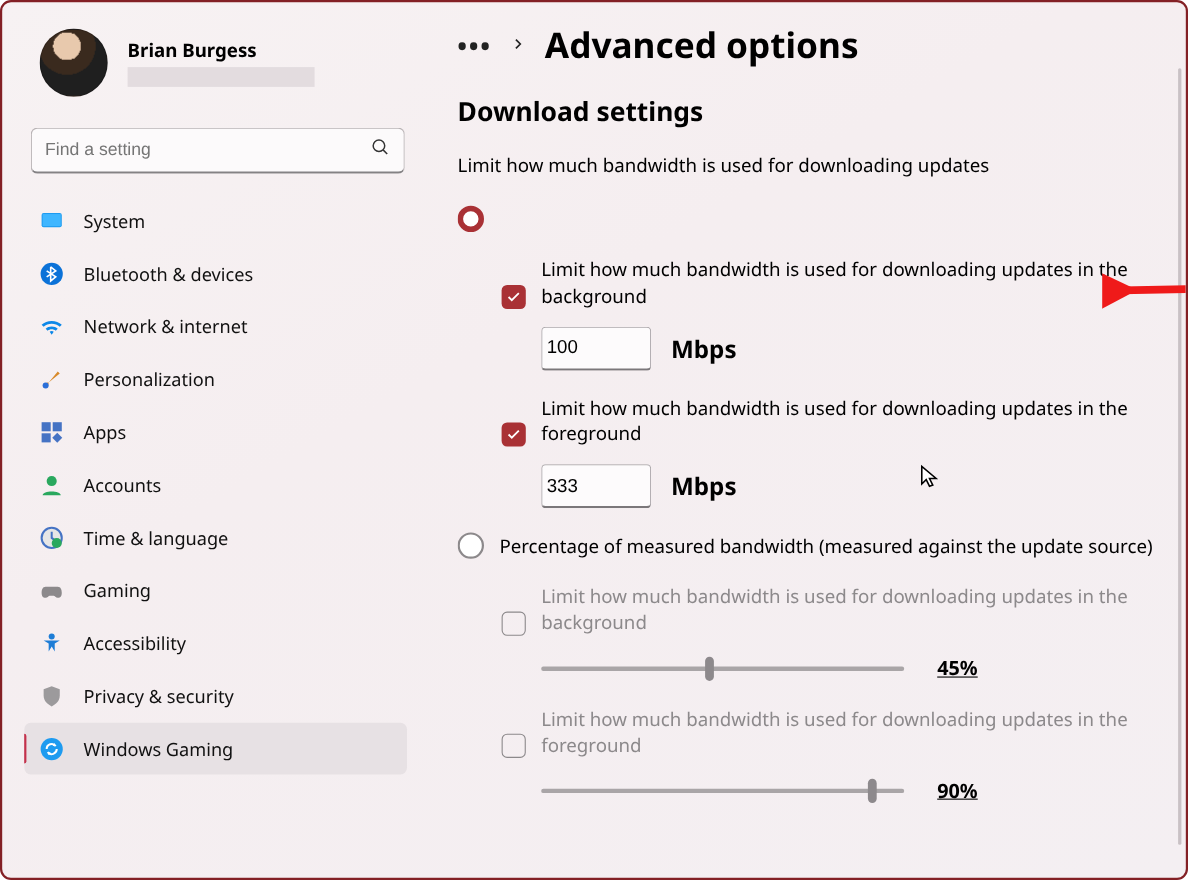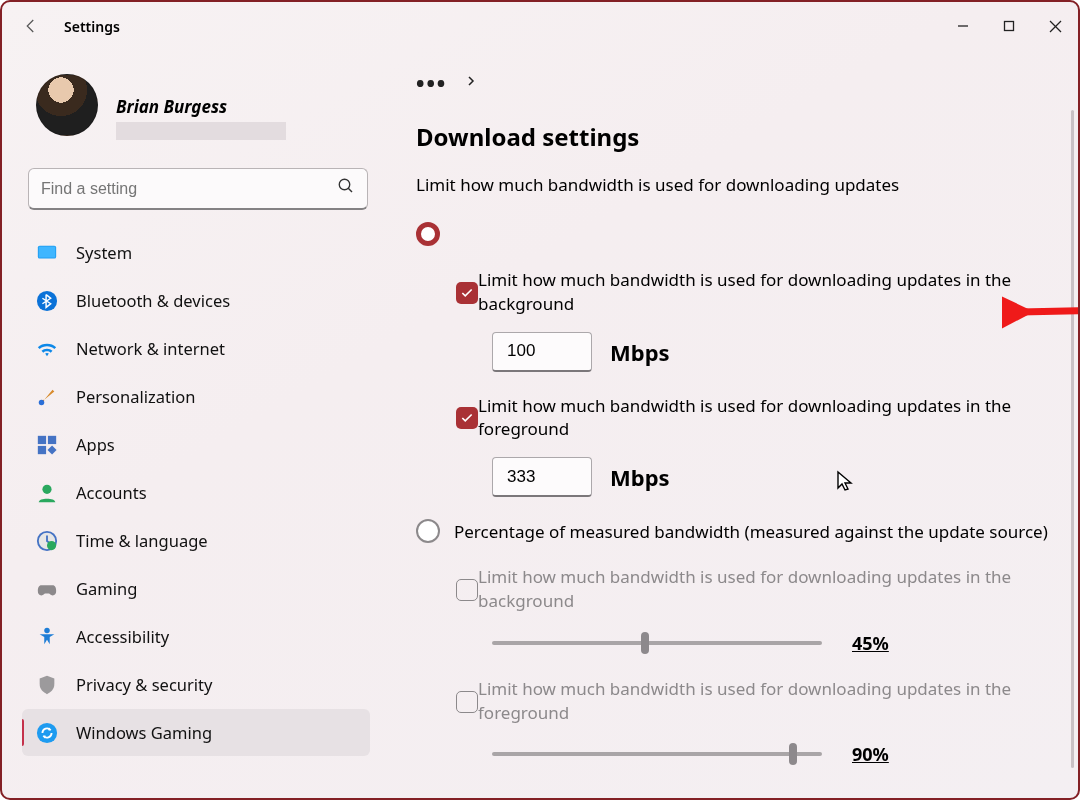--- a/index.html
+++ b/index.html
@@ -23,21 +23,21 @@
   .title-controls { display: flex; }
   .title-controls .ctl { width: 46px; height: 32px; display: flex; align-items: center; justify-content: center; cursor: pointer; }
   .title-controls svg { stroke: #222; }
 
   .body { flex: 1; display: flex; overflow: hidden; }
 
   
   .sidebar { width: 382px; min-width: 382px; padding: 24px 0 0 20px; display: flex; flex-direction: column; position: relative; }
   .profile { display: flex; align-items: flex-start; gap: 18px; padding-left: 14px; }
   .avatar { width: 62px; height: 62px; border-radius: 50%; background: radial-gradient(circle at 40% 25%, #e8c9ad 0 22%, #3a2a1e 22% 45%, #1f1f1f 45% 100%); border: 1px solid rgba(0,0,0,.15); }
-  .profile-name { font-size: 17px; font-weight: 700; margin-top: 21px; font-style: italic; }
+  .profile-name { font-size: 17px; font-weight: 700; margin-top: 8px; }
   .profile-email { width: 170px; height: 18px; background: #e3dcdf; margin-top: 4px; }
 
   .searchbox {
     margin: 28px 16px 18px 6px;
     height: 42px; background: #fcfafb; border: 1px solid #b9b4b6;
     border-radius: 6px; display: flex; align-items: center; padding: 0 12px;
     border-bottom: 2px solid #848284;
   }
   .searchbox input {
     flex: 1; border: none; background: transparent; font-size: 16px; outline: none; color: #701a75;
@@ -71,77 +71,49 @@
   .section-sub { font-size: 17px; margin-bottom: 26px; }
 
   .radio-row { display: flex; align-items: center; gap: 14px; margin-bottom: 22px; font-size: 17px; position:relative;}
   .radio {
     width: 24px; height: 24px; border-radius: 50%;
     border: 5px solid #a93135; background: #fff;
   }
   .radio.off { border: 2px solid #8c898b; }
 
   .cb-block { padding-left: 40px; margin-bottom: 22px; }
-  .cb-row { display: flex; align-items: center; }
+  .cb-row { display: flex; align-items: flex-end; gap: 14px; }
   .cb {
     width: 22px; height: 22px; border-radius: 5px; background: #a93135;
     display: flex; align-items: center; justify-content: center; flex: none; margin-top: 2px;
   }
   .cb svg{stroke:#fff; stroke-width:2.8; fill:none;}
   .cb.off { background: transparent; border: 1.5px solid #8c898b; }
   .cb-label { font-size: 17px; line-height: 1.4; }
   .cb-label.disabled { color: #8c898b; }
 
   .numbox-row { display: flex; align-items: center; gap: 18px; margin: 16px 0 10px 36px; }
-  .numbox { width: 100px; height: 40px; border: 1px solid #aca8ab; border-bottom:2px solid #7b777a; border-radius:4px; background:#fdfbfc; padding-left: 14px; font-size: 17px; }
+  .numbox { width: 100px; height: 40px; border: 1px solid #aca8ab; border-bottom:2px solid #7b777a; border-radius:4px; background:#fdfbfc; padding-left: 4px; font-size: 17px; }
   .unit { font-size: 22px; font-weight: 700; }
 
   .slider-row { display:flex; align-items:center; gap:30px; margin:18px 0 12px 36px; }
   .slider { position:relative; width:330px; height:4px; background:#a9a5a7; border-radius:2px; }
   .slider .thumb { position:absolute; top:-9px; width:8px; height:22px; background:#8d898c; border-radius:4px; }
   .pct { font-size:18px; font-weight:700;text-decoration:underline; }
 
   
   .anno-arrow{position:absolute; left:618px; top:234px; pointer-events:none;}
 
   .cursor-anno{position:absolute; left:452px; top:420px; pointer-events:none;}
 </style>
 </head>
 <body>
 
 <div class="window">
 
-  <div class="titlebar">
-    <div class="title-left">
-      <span class="back-btn">
-        <svg width="18" height="18" viewBox="0 0 24 24" fill="none" stroke="currentColor" stroke-width="1.6">
-            <path d="M15 4 L7 12 L15 20"></path>
-          </svg>
-      </span>
-      <span class="app-title">Settings</span>
-    </div>
-    <div class="title-controls">
-      <div class="ctl">
-          <svg width="12" height="12">
-            <line x1="1" y1="6" x2="11" y2="6" stroke-width="1.3"></line>
-          </svg>
-        </div>
-      <div class="ctl">
-          <svg width="12" height="12">
-            <rect x="1.5" y="1.5" width="9" height="9" fill="none" stroke-width="1.3"></rect>
-          </svg>
-        </div>
-      <div class="ctl">
-          <svg width="13" height="13">
-            <line x1="1" y1="1" x2="12" y2="12" stroke-width="1.3"></line>
-            <line x1="12" y1="1" x2="1" y2="12" stroke-width="1.3"></line>
-          </svg>
-        </div>
-    </div>
-  </div>
 
   <div class="body">
 
     <div class="sidebar">
       <div class="profile">
         <div class="avatar"></div>
         <div>
           <div class="profile-name">Brian Burgess</div>
           <div class="profile-email"></div>
         </div>
@@ -262,20 +234,21 @@
     </div>
 
     <div class="main">
      <div class="scroll-ind"></div>
      <div class="main-inner">
       <div class="breadcrumb">
         <span class="bc-dots">•••</span>
         <span class="bc-chev"><svg width="12" height="16" viewBox="0 0 24 24" fill="none" stroke="#222" stroke-width="3">
                 <path d="M8 4l8 8-8 8"></path>
               </svg></span>
+        <span class="bc-title">Advanced options</span>
       </div>
 
       <div class="section-title">Download settings</div>
       <div class="section-sub">Limit how much bandwidth is used for downloading updates</div>
 
       <div class="radio-row">
         <span class="radio"></span>
       </div>
 
       <div class="cb-block">

